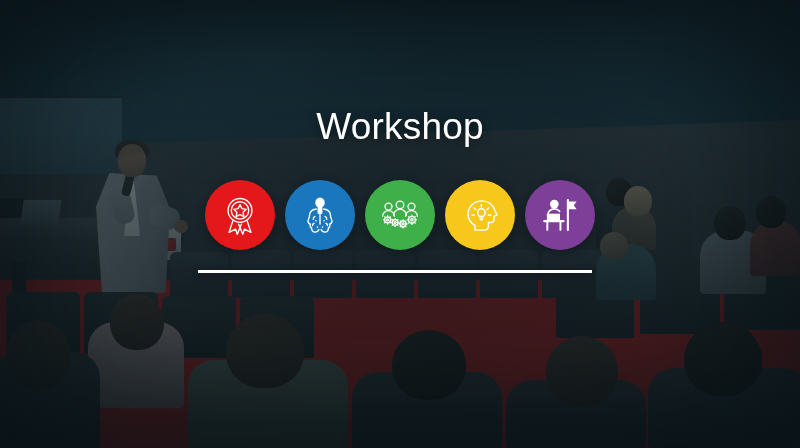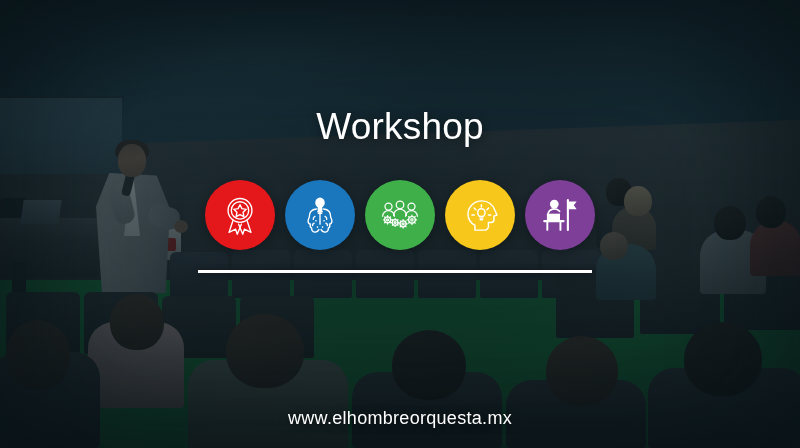--- a/index.html
+++ b/index.html
@@ -10,21 +10,21 @@
   }
   body {
     font-family: "Liberation Sans", sans-serif;
   }
 
   #poster {
     position: relative;
     width: 800px;
     height: 448px;
     overflow: hidden;
-    background: #15803d;
+    background: #b91c1c;
     user-select: none;
   }
 
   
   .bg-photo {
     position: absolute;
     inset: 0;
     overflow: hidden;
   }
 
@@ -436,16 +436,15 @@
           <path d="M33 7v34" stroke-width="2.4"></path>
           <path d="M33 8.5h10l-3.2 4.4L43 17.4H33z" fill="#ffffff" stroke="none"></path>
         </svg>
       </div>
 
     </div>
 
     <div class="rule"></div>
 
 
-    <div class="site">www.elhombreorquesta.mx</div>
 
   </div>
 </div>
 
 </body></html>

